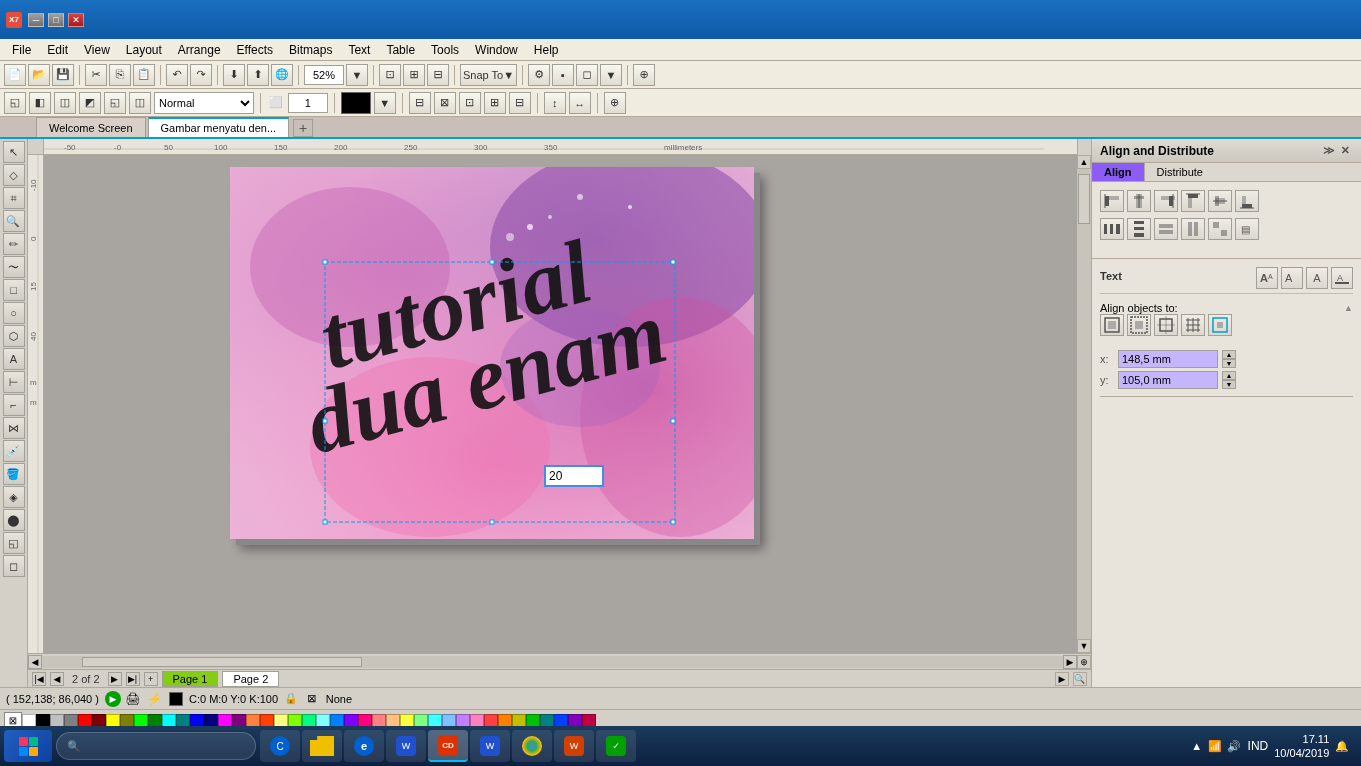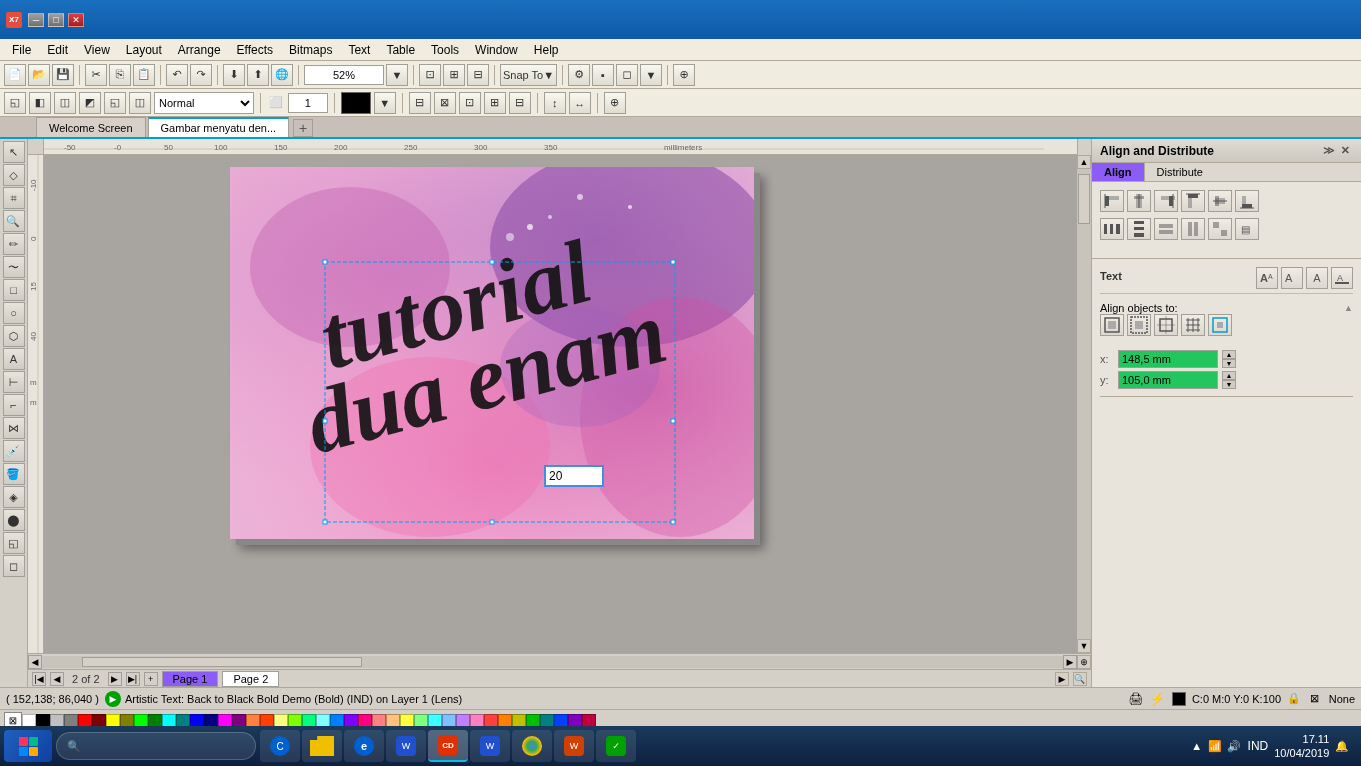--- a/index.html
+++ b/index.html
@@ -36,21 +36,21 @@
       height: 28px;
       background: #f0ece0;
       display: flex;
       align-items: center;
       padding: 0 4px;
       border-bottom: 1px solid #b0a898;
       gap: 2px;
     }
     .tb-btn { height: 22px; min-width: 22px; background: linear-gradient(to bottom, #f8f8f0, #e0dcd0); border: 1px solid #a0a098; cursor: pointer; display: flex; align-items: center; justify-content: center; font-size: 11px; color: #333; padding: 0 2px; }
     .tb-separator { width: 1px; height: 20px; background: #b0a898; margin: 0 3px; }
-    .zoom-input { width: 80px; height: 20px; background: white; border: 1px solid #a0a098; text-align: center; font-size: 11px; }
+    .zoom-input { width: 40px; height: 20px; background: white; border: 1px solid #a0a098; text-align: center; font-size: 11px; }
 
     
     #toolbar2 {
       height: 28px;
       background: #f0ece0;
       display: flex;
       align-items: center;
       padding: 0 4px;
       border-bottom: 1px solid #b0a898;
       gap: 3px;
@@ -183,21 +183,21 @@
     .btn-grid { display: flex; gap: 3px; flex-wrap: wrap; margin-bottom: 6px; }
     .align-btn { width: 24px; height: 22px; background: linear-gradient(to bottom, #f0ece4, #dcd8d0); border: 1px solid #a0a098; cursor: pointer; display: flex; align-items: center; justify-content: center; font-size: 10px; color: #333; }
     
     #section-divider { height: 1px; background: #b0a898; margin: 4px 0; }
 
     .text-section { padding: 4px 8px; }
 
     .coord-section { padding: 4px 8px; }
     .coord-row { display: flex; align-items: center; gap: 4px; margin-bottom: 3px; }
     .coord-label { font-size: 11px; color: #555; width: 14px; }
-    .coord-input { height: 18px; width: 100px; background: #22c55e; border: 1px solid #a0a098; font-size: 11px; padding: 0 3px; }
+    .coord-input { height: 18px; width: 100px; background: #c4b5fd; border: 1px solid #a0a098; font-size: 11px; padding: 0 3px; }
     .coord-spin { display: flex; flex-direction: column; }
     .coord-spin-btn { height: 9px; width: 14px; background: #d0ccc4; border: 1px solid #a0a098; cursor: pointer; font-size: 7px; display: flex; align-items: center; justify-content: center; }
 
     .dist-section { padding: 4px 8px; }
     .dist-title { font-size: 11px; font-weight: bold; margin-bottom: 4px; color: #333; }
     .dist-btn-row { display: flex; gap: 3px; }
     .dist-btn { width: 24px; height: 22px; background: linear-gradient(to bottom, #f0ece4, #dcd8d0); border: 1px solid #a0a098; cursor: pointer; display: flex; align-items: center; justify-content: center; font-size: 10px; color: #333; }
 
     
     #hscroll-bar {
@@ -215,21 +215,21 @@
     #page-nav {
       height: 18px;
       background: #d4d0c8;
       border-top: 1px solid #b0a898;
       display: flex;
       align-items: center;
       padding: 0 4px;
       gap: 4px;
     }
     .nav-btn { height: 14px; width: 14px; background: #d4d0c8; border: 1px solid #a0a098; cursor: pointer; display: flex; align-items: center; justify-content: center; font-size: 9px; }
-    .page-tab { height: 16px; padding: 0 10px; background: #8b5cf6; border: 1px solid #a0a098; cursor: pointer; font-size: 11px; display: flex; align-items: center; }
+    .page-tab { height: 16px; padding: 0 10px; background: #84cc16; border: 1px solid #a0a098; cursor: pointer; font-size: 11px; display: flex; align-items: center; }
     .page-tab.active { background: white; }
     .nav-count { font-size: 11px; color: #333; padding: 0 4px; }
 
     
     #statusbar {
       height: 22px;
       background: #d4d0c8;
       border-top: 1px solid #b0a898;
       display: flex;
       align-items: center;
@@ -739,21 +739,20 @@
     <div style="height:1px;background:#b0a898;margin:0 8px;"></div>
 
 
     <div style="flex:1;"></div>
   </div>
 </div>
 
 <div id="statusbar">
   <span style="margin-right:6px;">( 152,138; 86,040 )</span>
   <div style="width:16px;height:16px;background:#00a000;border-radius:50%;display:flex;align-items:center;justify-content:center;color:white;font-size:9px;margin-right:4px;cursor:pointer;">▶</div>
-  <span style="flex:1;">Artistic Text: Back to Black Bold Demo (Bold) (IND) on Layer 1  (Lens)</span>
   <div style="display:flex;align-items:center;gap:6px;">
     <div style="width:16px;height:16px;cursor:pointer;display:flex;align-items:center;justify-content:center;font-size:12px;">🖨</div>
     <div style="width:16px;height:16px;cursor:pointer;display:flex;align-items:center;justify-content:center;font-size:12px;">⚡</div>
     <div style="width:14px;height:14px;background:black;border:1px solid #666;"></div>
     <span style="font-size:11px;">C:0 M:0 Y:0 K:100</span>
     <div style="font-size:11px;cursor:pointer;">🔒</div>
     <div style="width:16px;height:16px;cursor:pointer;display:flex;align-items:center;justify-content:center;font-size:11px;">⊠</div>
     <span style="font-size:11px;">None</span>
   </div>
 </div>

